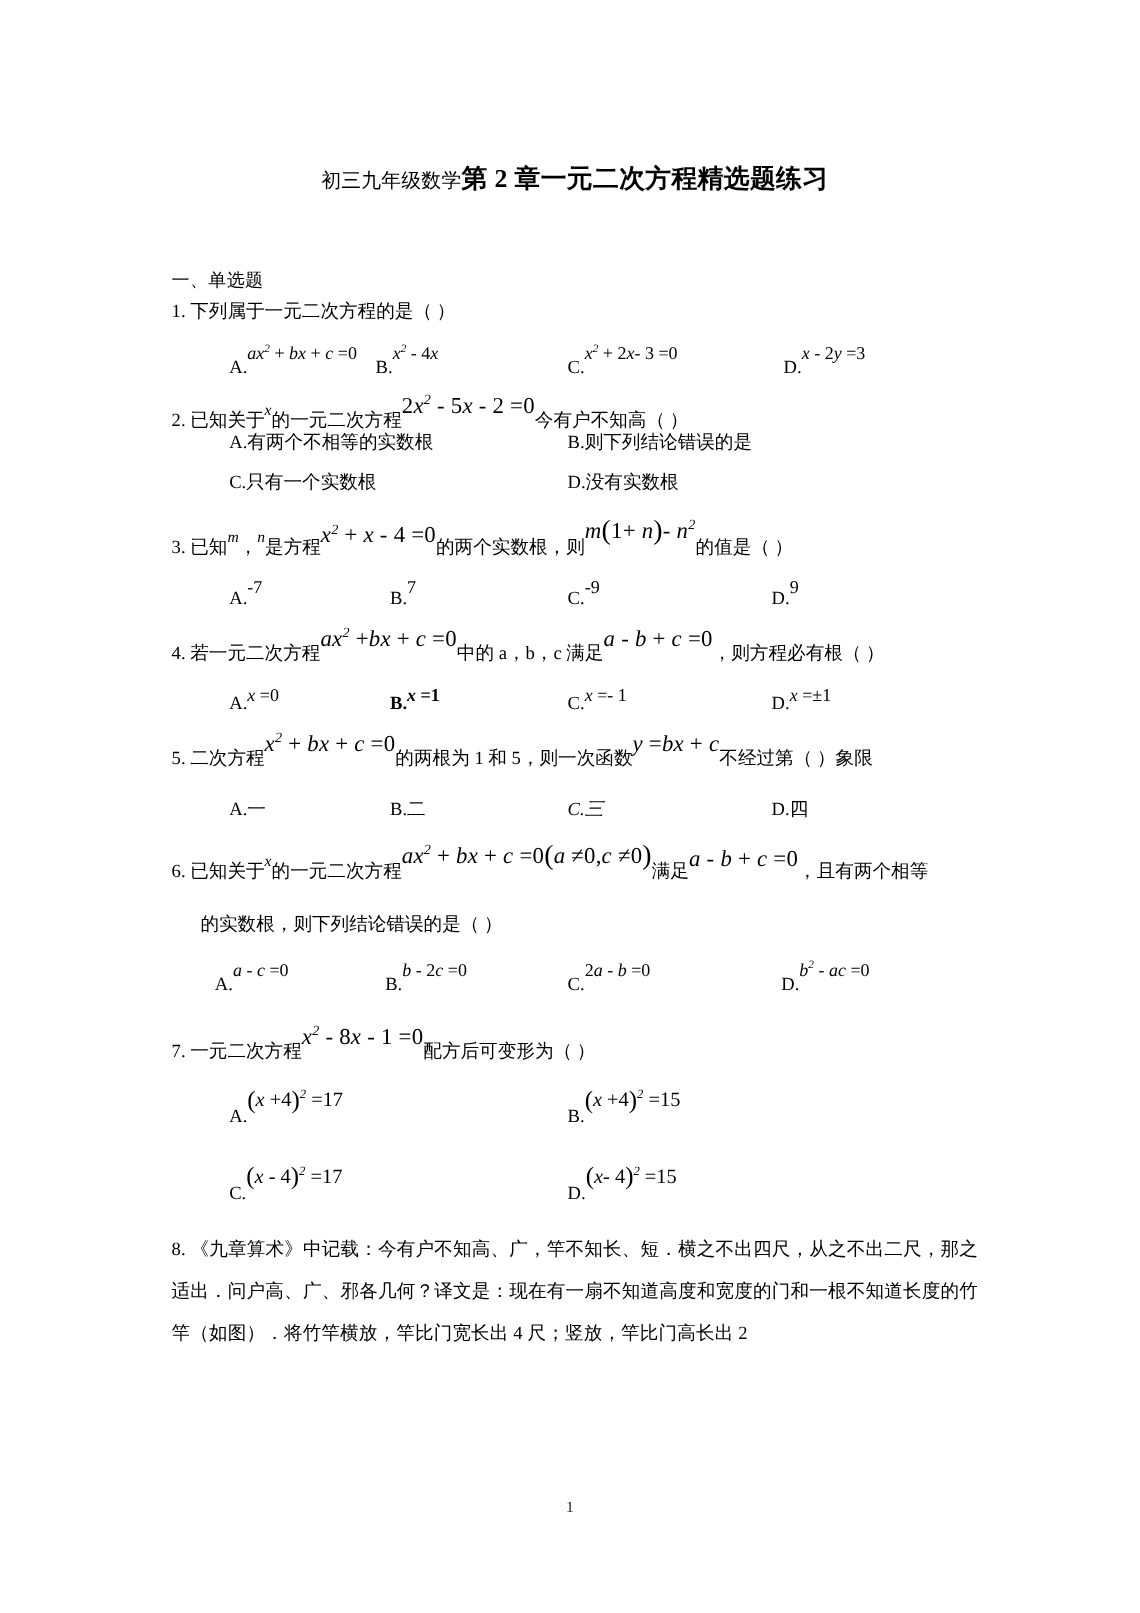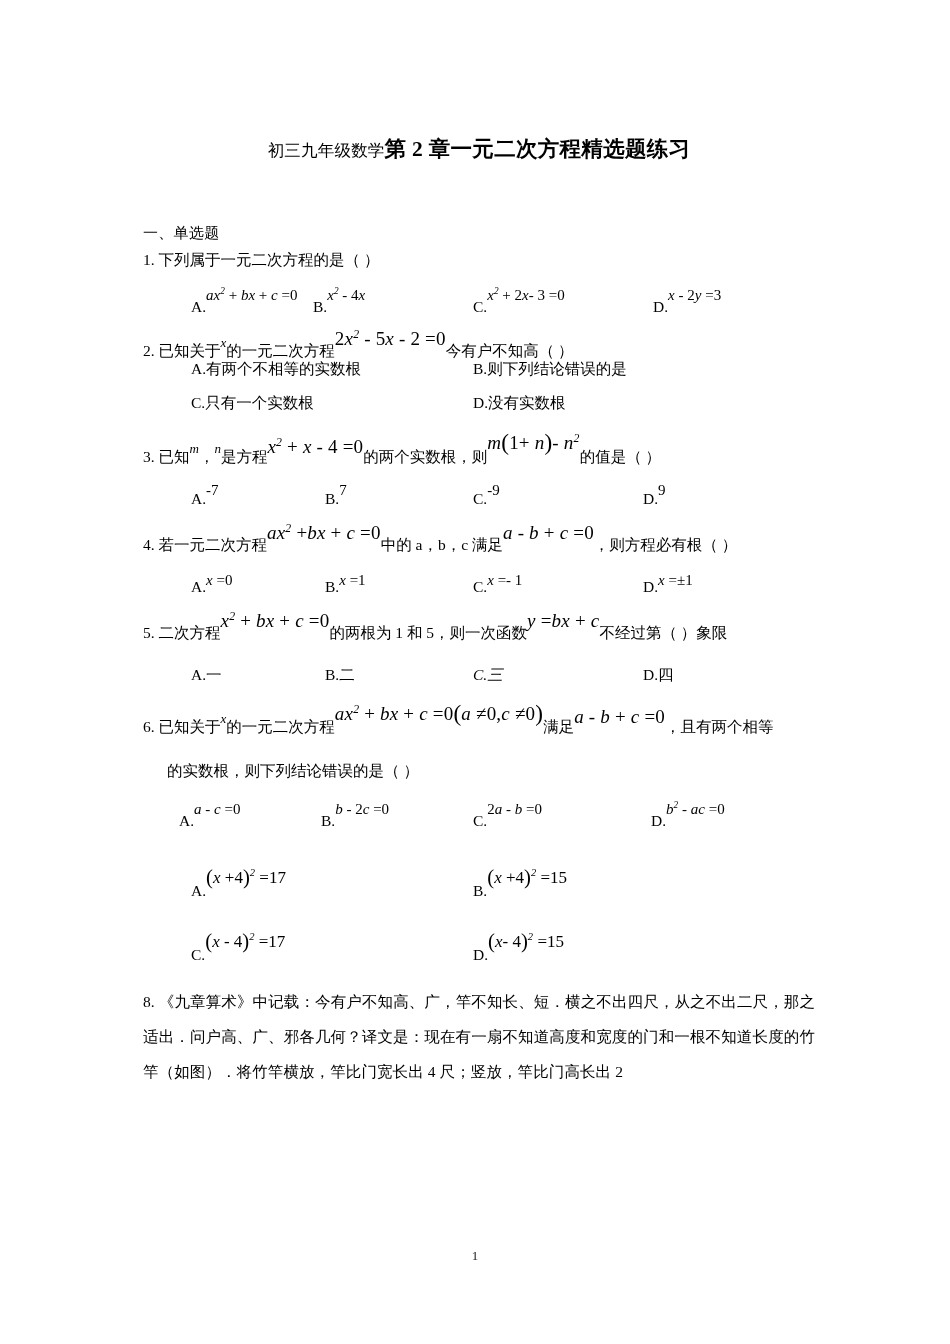--- a/index.html
+++ b/index.html
@@ -231,21 +231,21 @@
 
     <div class="q" style="margin-top:10px;">
       <div class="qline">
         <span>4.</span>
         <span class="qtext">若一元二次方程</span><span class="mth" style="top:-11px;"><i>ax</i><sup>2</sup> <span class="op">+</span><i>bx</i> <span class="op">+</span> <i>c</i> <span class="op">=</span><span class="num">0</span></span><span class="qtext">中的 a，b，c 满足</span><span class="mth" style="top:-11px;"><i>a</i> <span class="op">-</span> <i>b</i> <span class="op">+</span> <i>c</i> <span class="op">=</span><span class="num">0</span></span><span class="qtext">，则方程必有根（  ）</span>
       </div>
       <div class="opts" style="height:42px;margin-top:14px;">
         <span class="opt" style="left:48px; top:10px;">
           <span class="lbl">A.</span><span class="valm" style="top:-7px;"><i>x</i> <span class="op">=</span><span class="num">0</span></span>
         </span>
-        <span class="opt" style="left:182px; top:10px;">
+        <span class="opt" style="left:182px; top:10px;font-weight:bold;">
           <span class="lbl">B.</span><span class="valm" style="top:-7px;"><i>x</i> <span class="op">=</span><span class="num">1</span></span>
         </span>
         <span class="opt" style="left:330px; top:10px;">
           <span class="lbl">C.</span><span class="valm" style="top:-7px;"><i>x</i> <span class="op">=-</span> <span class="num">1</span></span>
         </span>
         <span class="opt" style="left:500px; top:10px;">
           <span class="lbl">D.</span><span class="valm" style="top:-7px;"><i>x</i> <span class="op">=±</span><span class="num">1</span></span>
         </span>
       </div>
     </div>
@@ -289,20 +289,24 @@
         <span class="opt" style="left:330px; top:18px;">
           <span class="lbl">C.</span><span class="valm" style="top:-12px;"><span class="num">2</span><i>a</i> <span class="op">-</span> <i>b</i> <span class="op">=</span><span class="num">0</span></span>
         </span>
         <span class="opt" style="left:508px; top:18px;">
           <span class="lbl">D.</span><span class="valm" style="top:-12px;"><i>b</i><sup>2</sup> <span class="op">-</span> <i>ac</i> <span class="op">=</span><span class="num">0</span></span>
         </span>
       </div>
     </div>
 
     <div class="q" style="margin-top:24px;">
+      <div class="qline">
+        <span>7.</span>
+        <span class="qtext">一元二次方程</span><span class="mth" style="top:-11px;"><i>x</i><sup>2</sup> <span class="op">-</span> <span class="num">8</span><i>x</i> <span class="op">-</span> <span class="num">1</span> <span class="op">=</span><span class="num">0</span></span><span class="qtext">配方后可变形为（  ）</span>
+      </div>
       <div class="opts" style="height:110px;margin-top:18px;">
         <span class="opt" style="left:48px; top:14px;">
           <span class="lbl">A.</span><span class="valm" style="top:-13px;font-size:17px;"><span class="big-paren">(</span><i>x</i> <span class="op">+</span><span class="num">4</span><span class="big-paren">)</span><sup>2</sup> <span class="op">=</span><span class="num">17</span></span>
         </span>
         <span class="opt" style="left:330px; top:14px;">
           <span class="lbl">B.</span><span class="valm" style="top:-13px;font-size:17px;"><span class="big-paren">(</span><i>x</i> <span class="op">+</span><span class="num">4</span><span class="big-paren">)</span><sup>2</sup> <span class="op">=</span><span class="num">15</span></span>
         </span>
         <span class="opt" style="left:48px; top:78px;">
           <span class="lbl">C.</span><span class="valm" style="top:-13px;font-size:17px;"><span class="big-paren">(</span><i>x</i> <span class="op">-</span> <span class="num">4</span><span class="big-paren">)</span><sup>2</sup> <span class="op">=</span><span class="num">17</span></span>
         </span>

